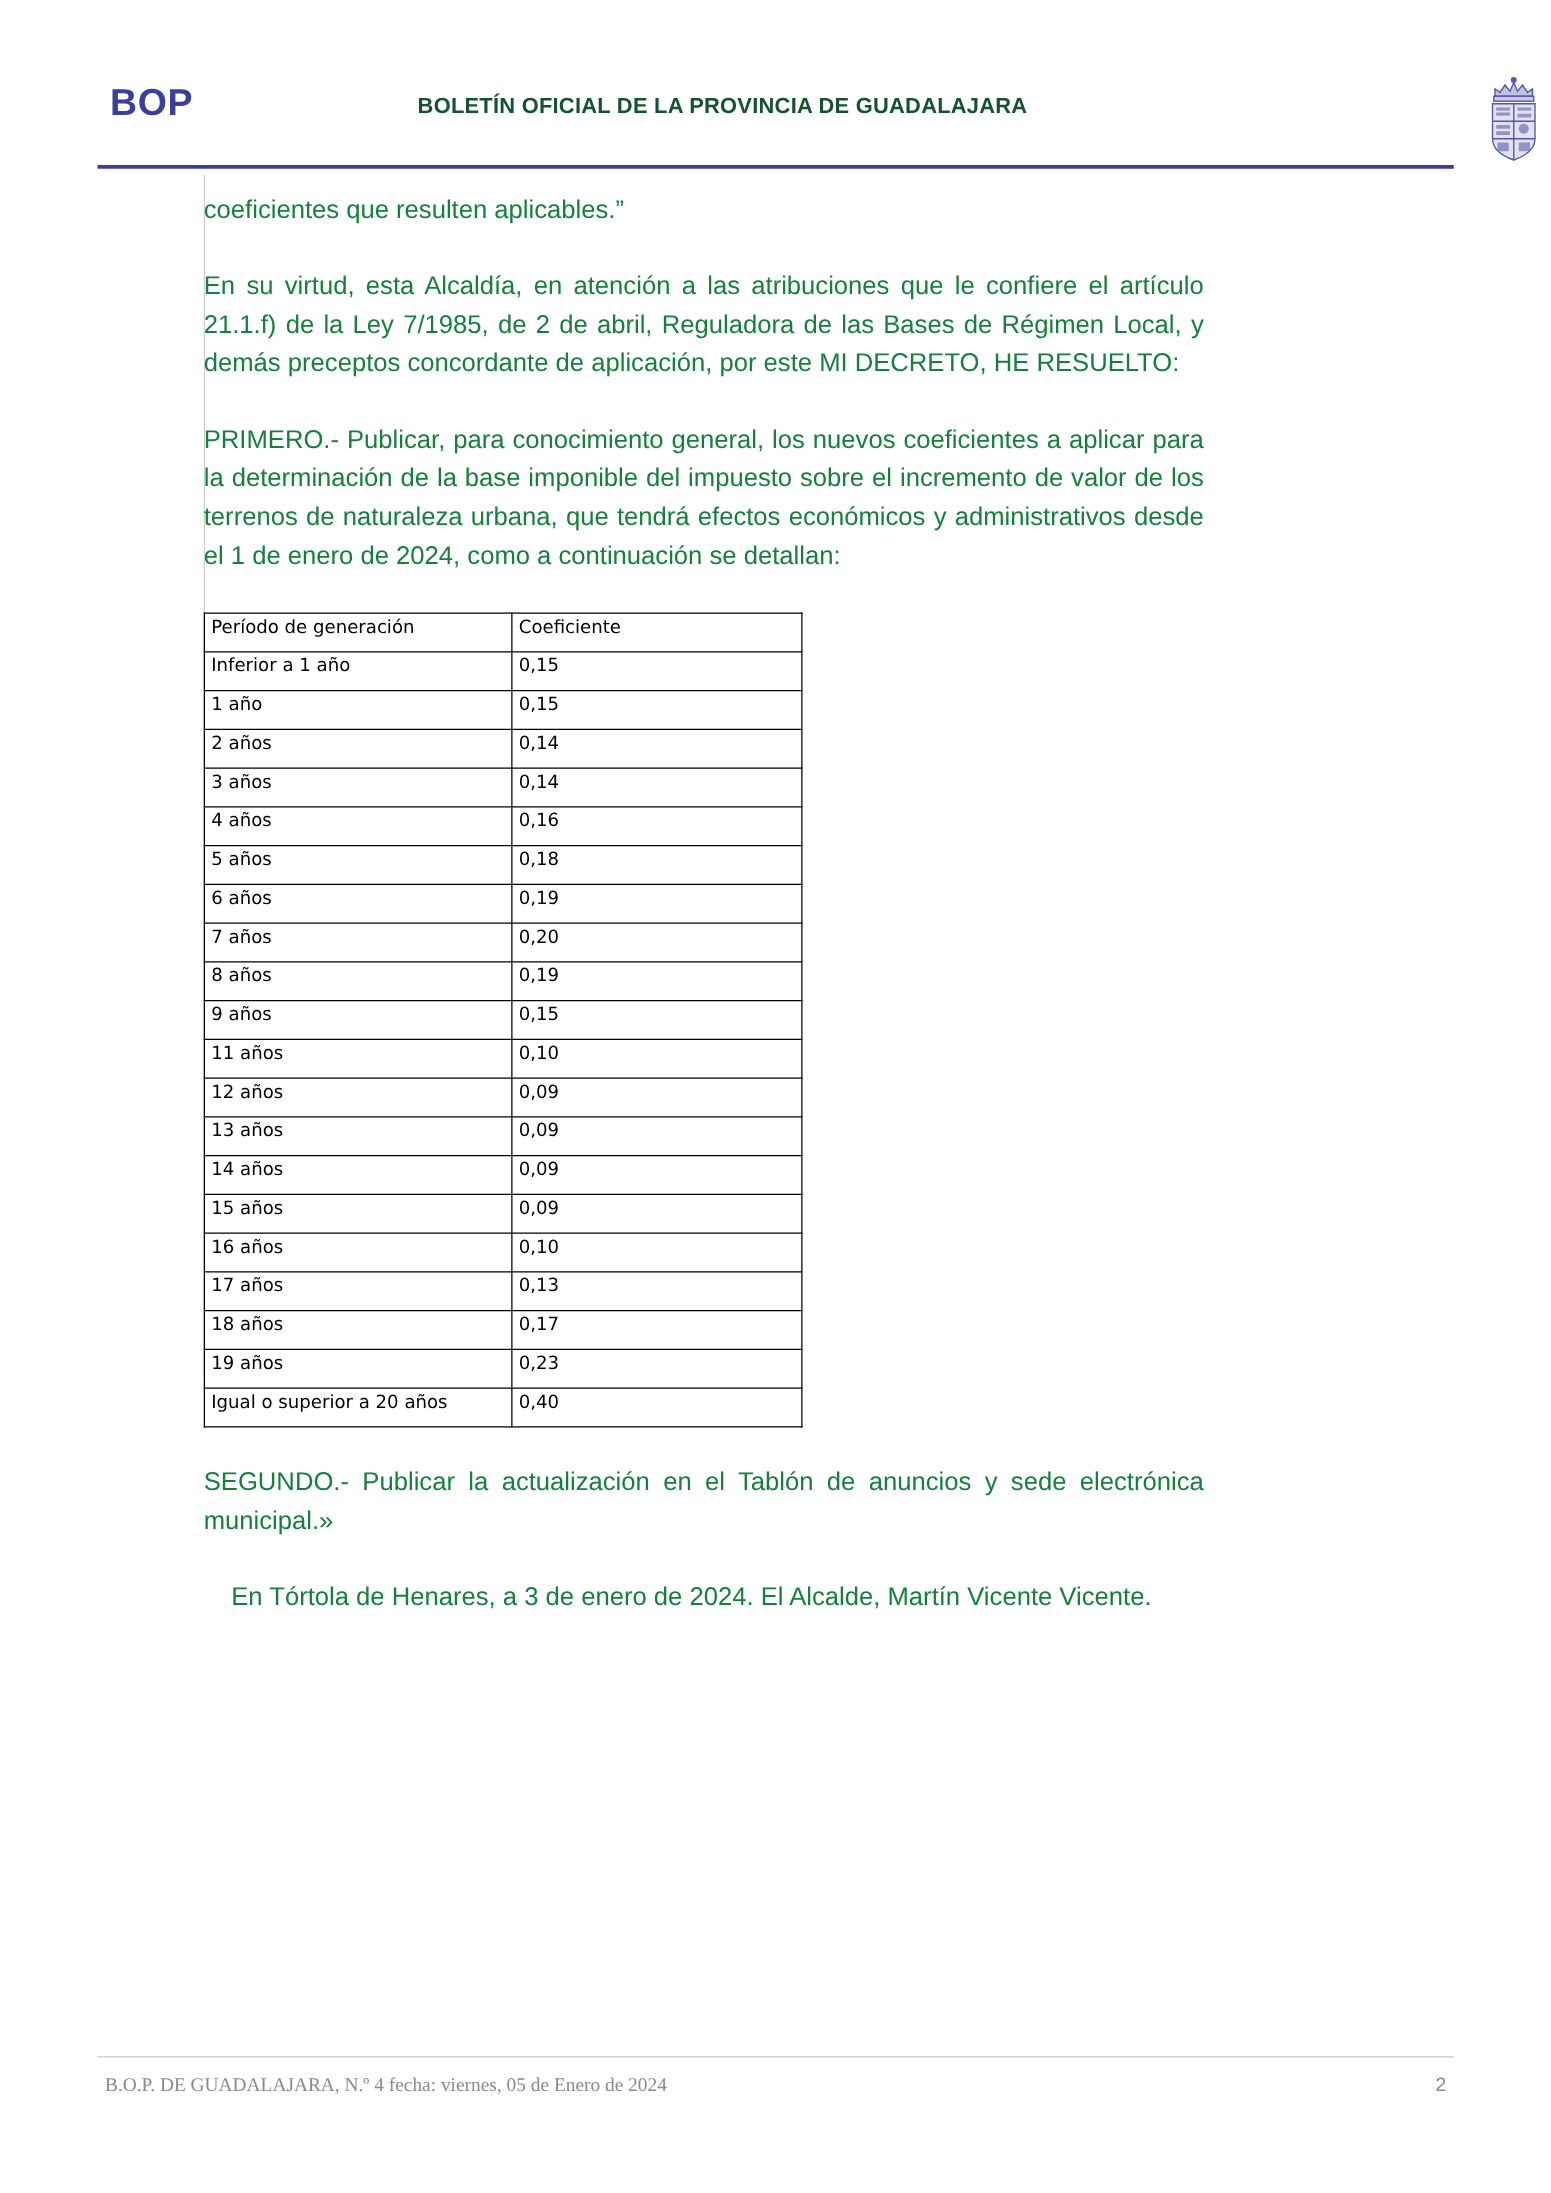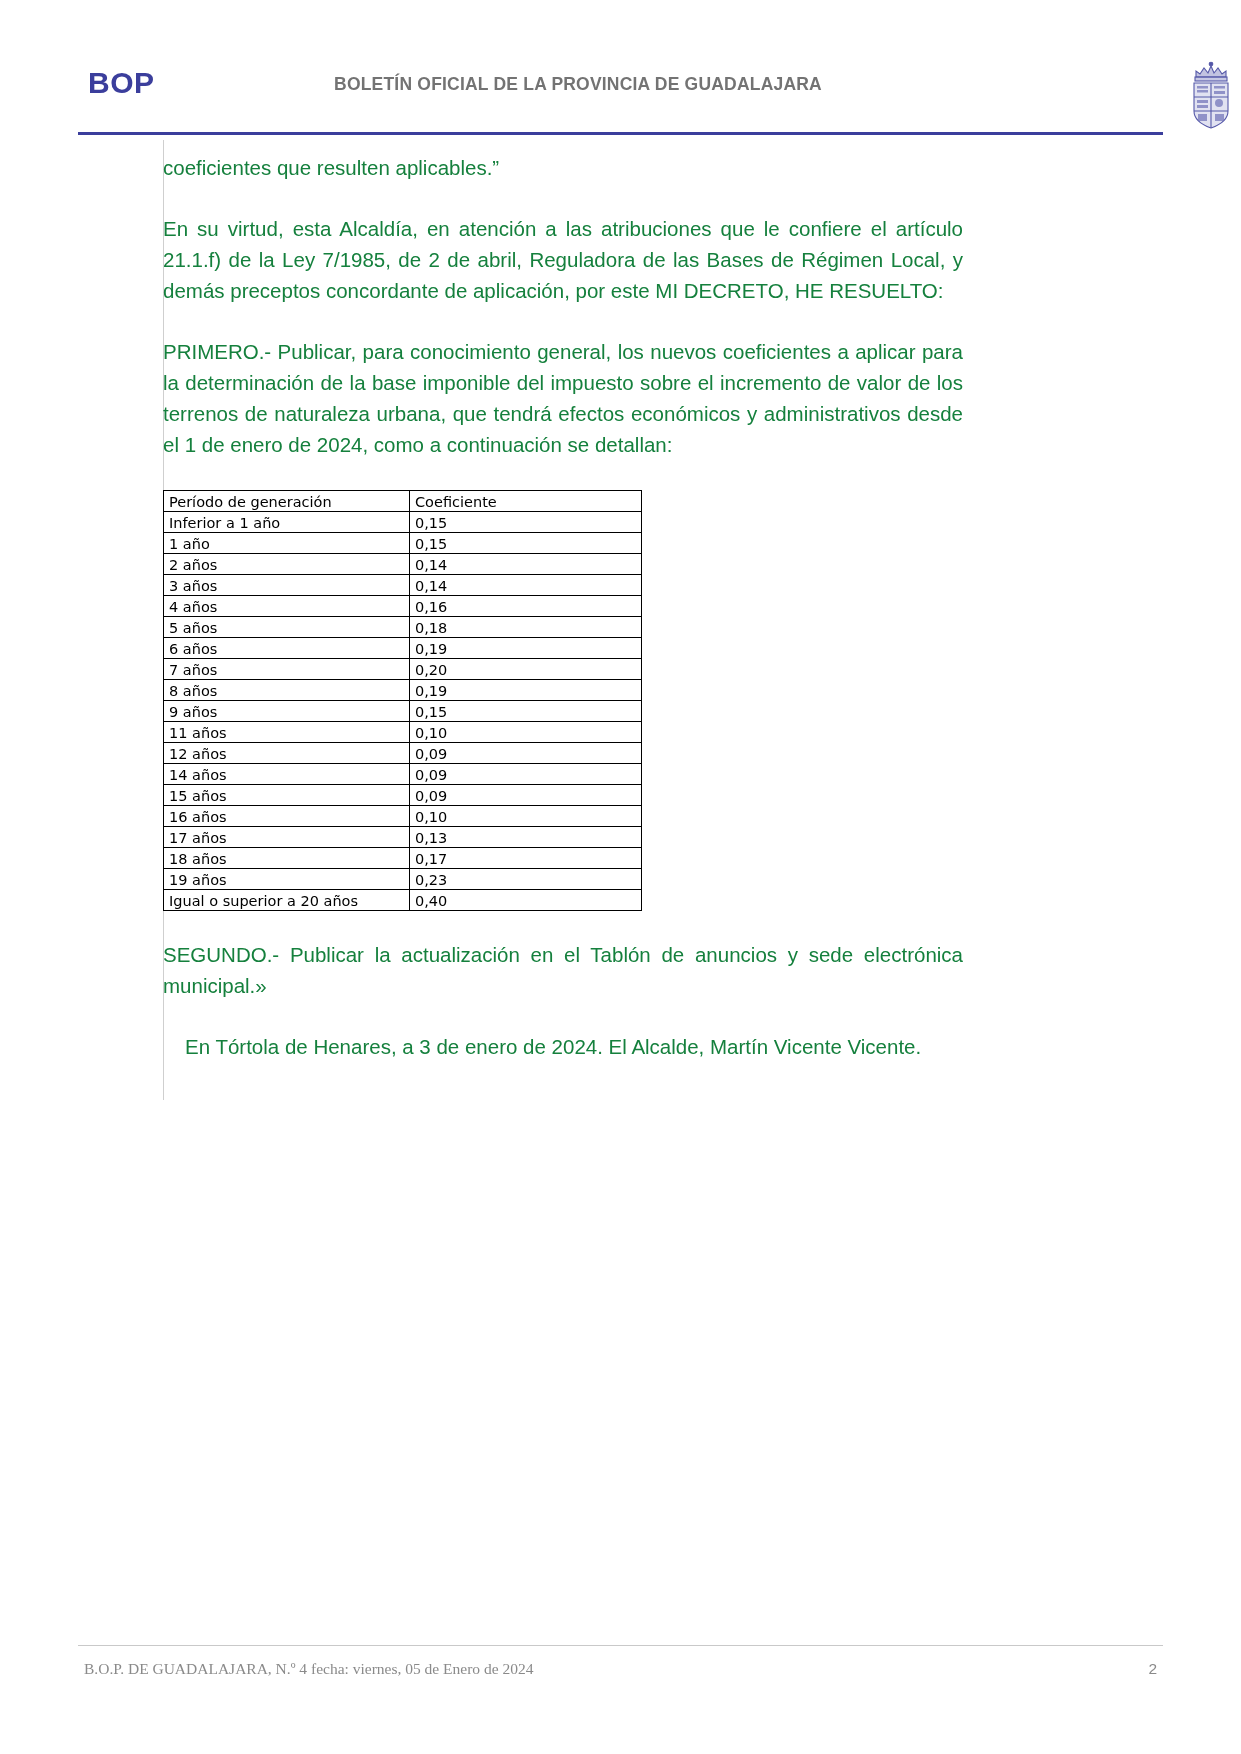--- a/index.html
+++ b/index.html
@@ -46,21 +46,21 @@
     font-family: "Liberation Sans", sans-serif;
   }
   .header-title {
     position: absolute;
     left: 0;
     top: 16px;
     width: 1000px;
     text-align: center;
     font-size: 17.5px;
     font-weight: bold;
-    color: #737373;
+    color: #14532d;
     letter-spacing: 0.2px;
     font-family: "Liberation Sans", sans-serif;
   }
   .crest {
     position: absolute;
     left: 1105px;
     top: 0px;
     width: 56px;
     height: 74px;
   }
@@ -113,21 +113,21 @@
   table.coef {
     border-collapse: collapse;
     width: 478px;
     table-layout: fixed;
     font-family: "DejaVu Sans", sans-serif;
   }
   table.coef td {
     border: 1px solid #000000;
     font-size: 14.5px;
     line-height: 17px;
-    padding: 3px 5px 0 5px;
+    padding: 3px 5px 10px 5px;
     color: #000000;
     vertical-align: top;
   }
   table.coef col.c1 { width: 246px; }
   table.coef col.c2 { width: 232px; }
 
   
   .footer-rule {
     position: absolute;
     left: 78px;
@@ -264,20 +264,24 @@
           </tr>
           <tr>
             <td>11 años</td>
             <td>0,10</td>
           </tr>
           <tr>
             <td>12 años</td>
             <td>0,09</td>
           </tr>
           <tr>
+            <td>13 años</td>
+            <td>0,09</td>
+          </tr>
+          <tr>
             <td>14 años</td>
             <td>0,09</td>
           </tr>
           <tr>
             <td>15 años</td>
             <td>0,09</td>
           </tr>
           <tr>
             <td>16 años</td>
             <td>0,10</td>

